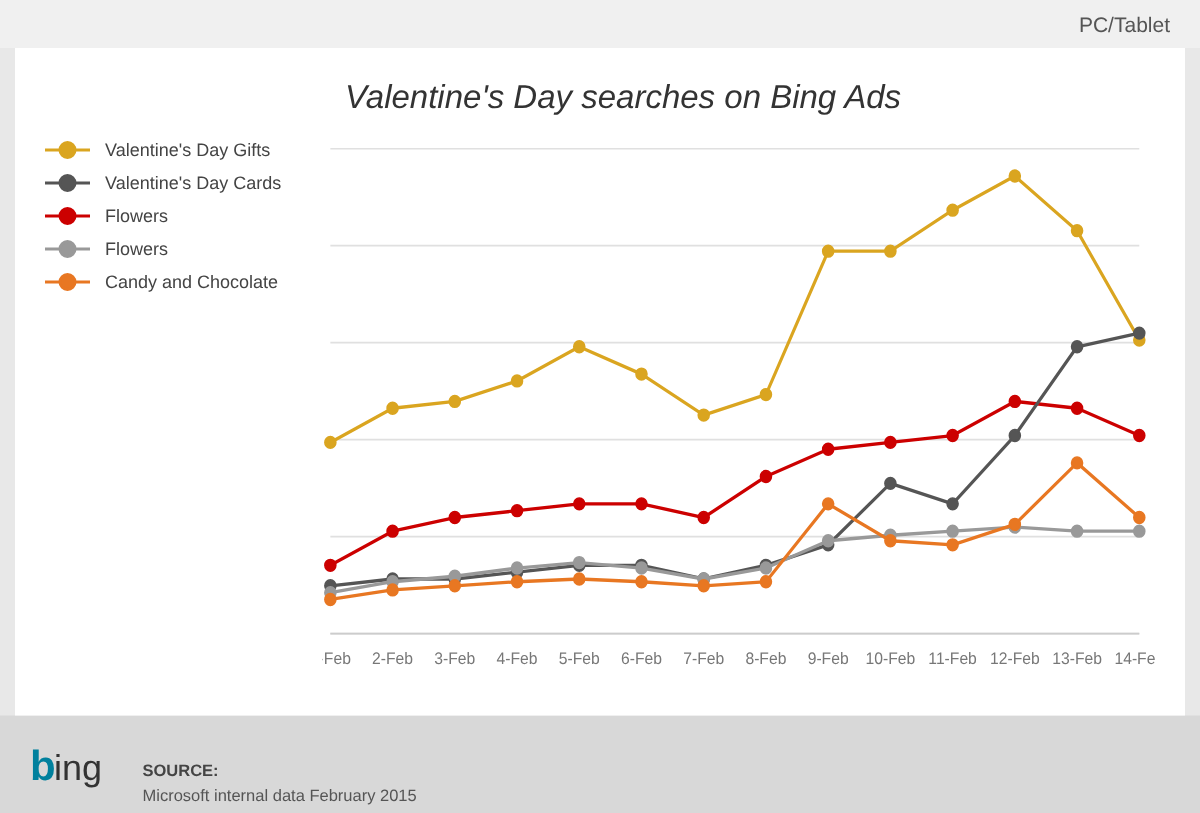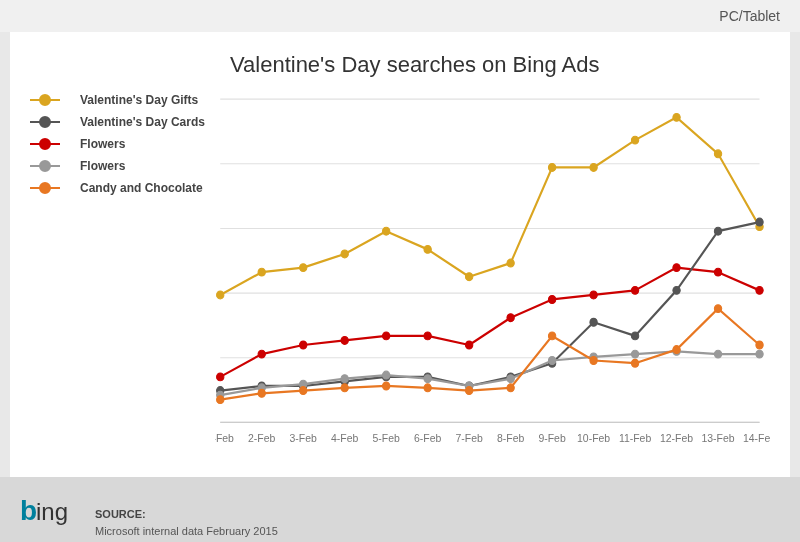--- a/index.html
+++ b/index.html
@@ -32,40 +32,40 @@
       position: relative;
       display: flex;
       flex-direction: column;
     }
     .chart-title {
       font-size: 22px;
       color: #333;
       font-weight: 300;
       margin-left: 200px;
       margin-bottom: 10px;
+      font-style: italic;
     }
     .chart-body {
       display: flex;
       flex: 1;
     }
     .legend {
       width: 185px;
       min-width: 185px;
       padding-top: 5px;
       display: flex;
       flex-direction: column;
       gap: 8px;
     }
     .legend-item {
       display: flex;
       align-items: center;
-      gap: 20px;
+      gap: 10px;
       font-size: 12px;
       color: #444;
-      font-weight: bold;
     }
     .legend-line {
       width: 30px;
       height: 2px;
       position: relative;
     }
     .legend-line::before {
       content: '';
       position: absolute;
       top: 50%;

